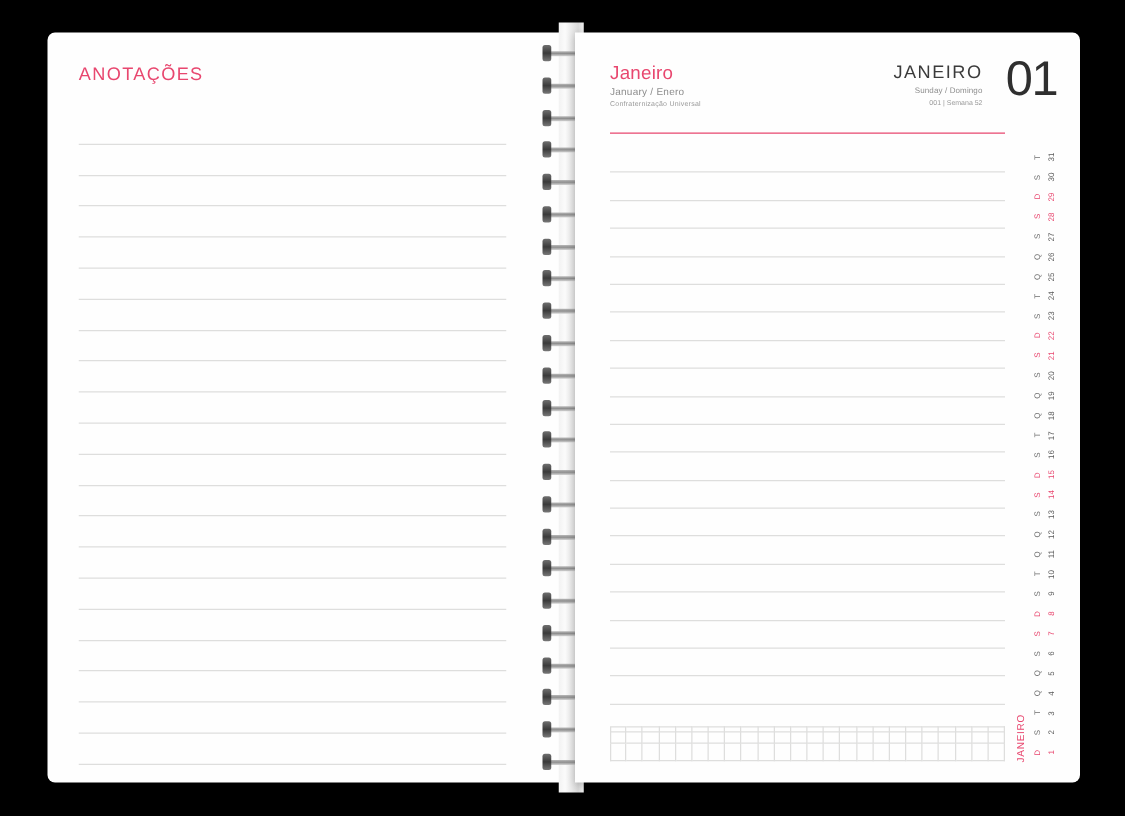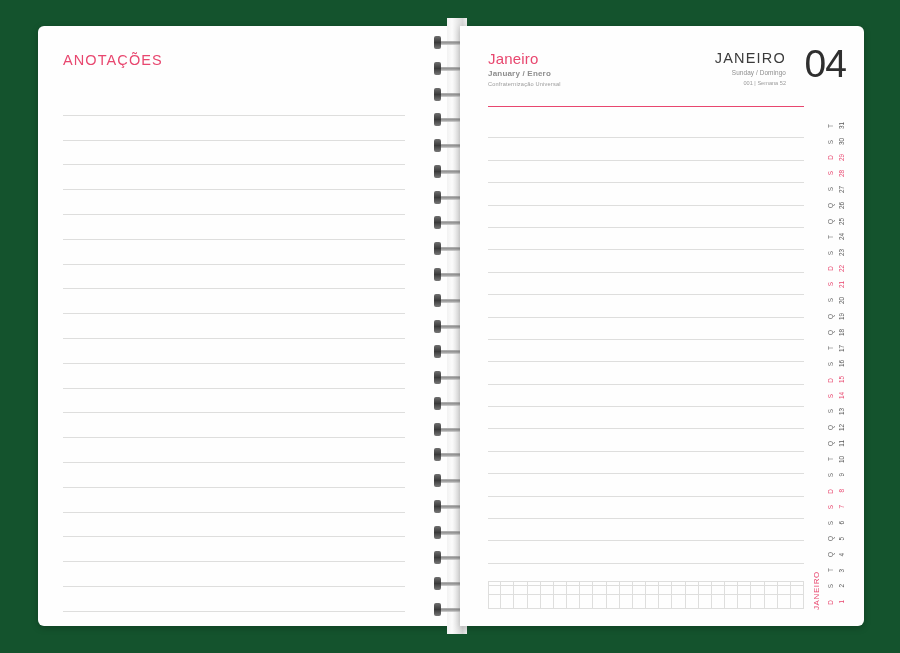--- a/index.html
+++ b/index.html
@@ -11,21 +11,21 @@
     width: 900px;
     height: 653px;
     font-family: "Liberation Sans", sans-serif;
     overflow: hidden;
   }
 
   #planner {
     position: relative;
     width: 900px;
     height: 653px;
-    background: #14532d;
+    background: #000000;
   }
 
   
   .page {
     position: absolute;
     top: 26px;
     height: 600px;
     background: #fefefe;
     box-shadow: 0 2px 7px rgba(0,0,0,0.22);
   }
@@ -120,21 +120,20 @@
     color: #e8476f;
     letter-spacing: 0.2px;
   }
   .month-sub {
     position: absolute;
     left: 0;
     top: 19px;
     font-size: 8px;
     color: #8d8d8d;
     letter-spacing: 0.2px;
-    font-weight: bold;
   }
   .holiday {
     position: absolute;
     left: 0;
     top: 31px;
     font-size: 5.6px;
     color: #9a9a9a;
     letter-spacing: 0.2px;
   }
   .weekday-pt {
@@ -416,21 +415,21 @@
 
   <div class="page right">
 
     <div class="day-header">
       <div class="month-pt">Janeiro</div>
       <div class="month-sub">January / Enero</div>
       <div class="holiday">Confraternização Universal</div>
       <div class="weekday-pt">JANEIRO</div>
       <div class="weekday-sub">Sunday / Domingo</div>
       <div class="week-meta">001 | Semana 52</div>
-      <div class="day-number">04</div>
+      <div class="day-number">01</div>
     </div>
     <div class="header-rule"></div>
 
     <div class="day-lines">
         <div class="rule"></div>
         <div class="rule"></div>
         <div class="rule"></div>
         <div class="rule"></div>
         <div class="rule"></div>
         <div class="rule"></div>

